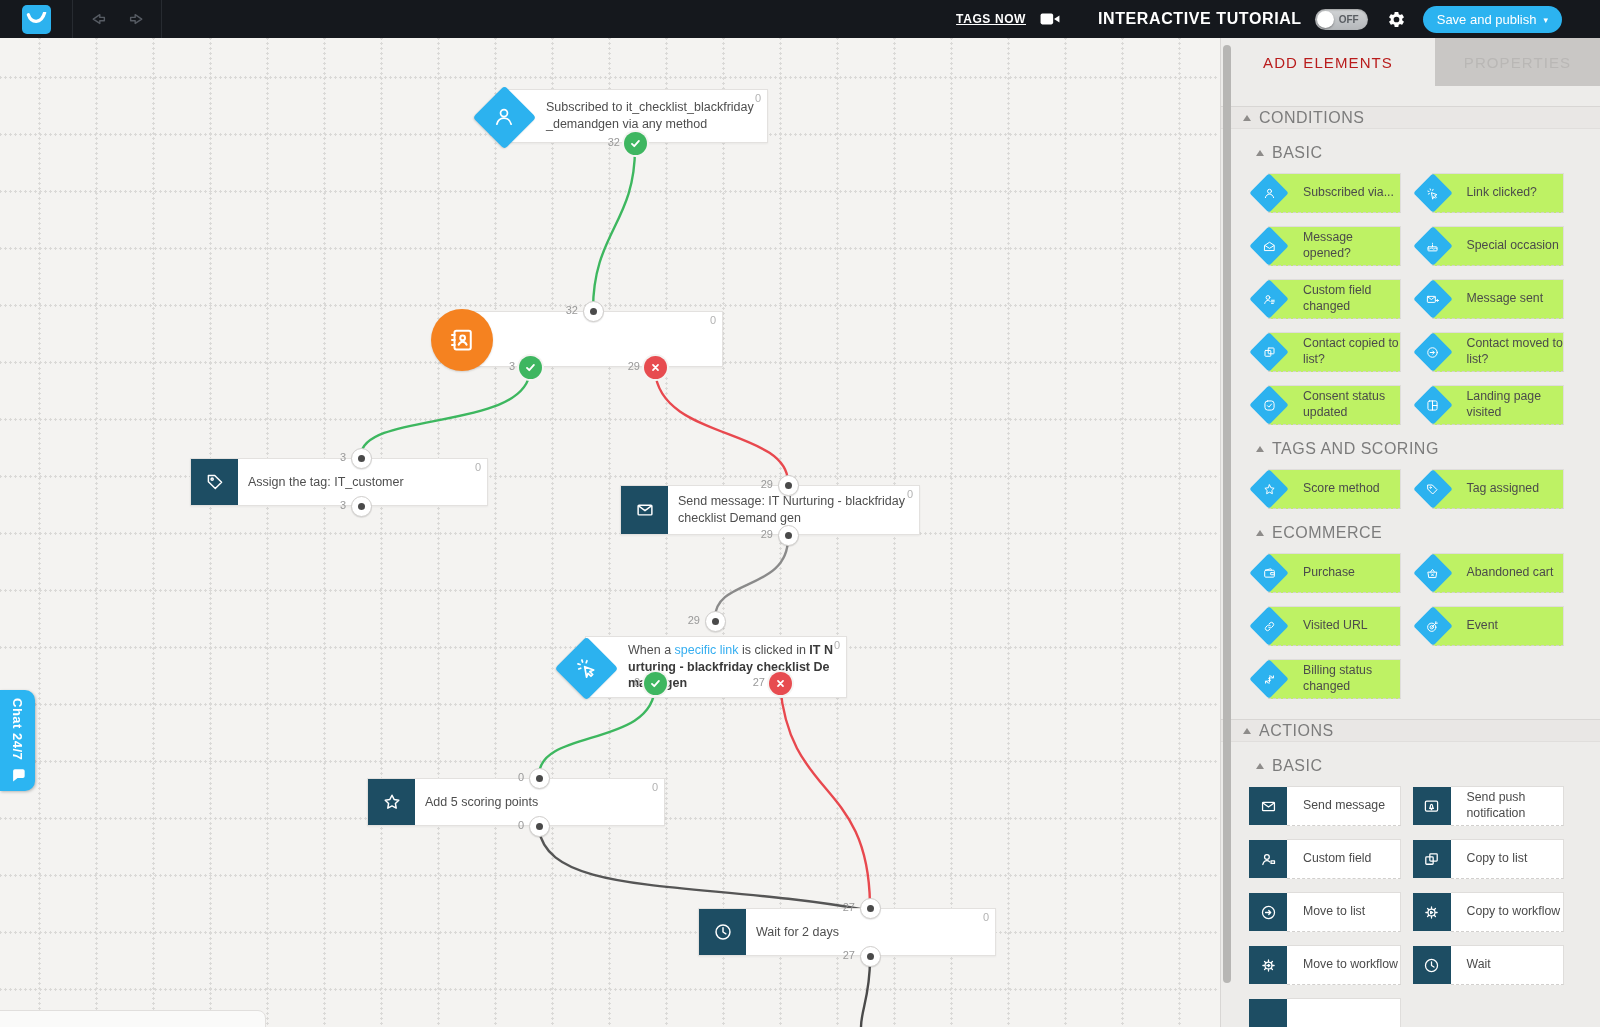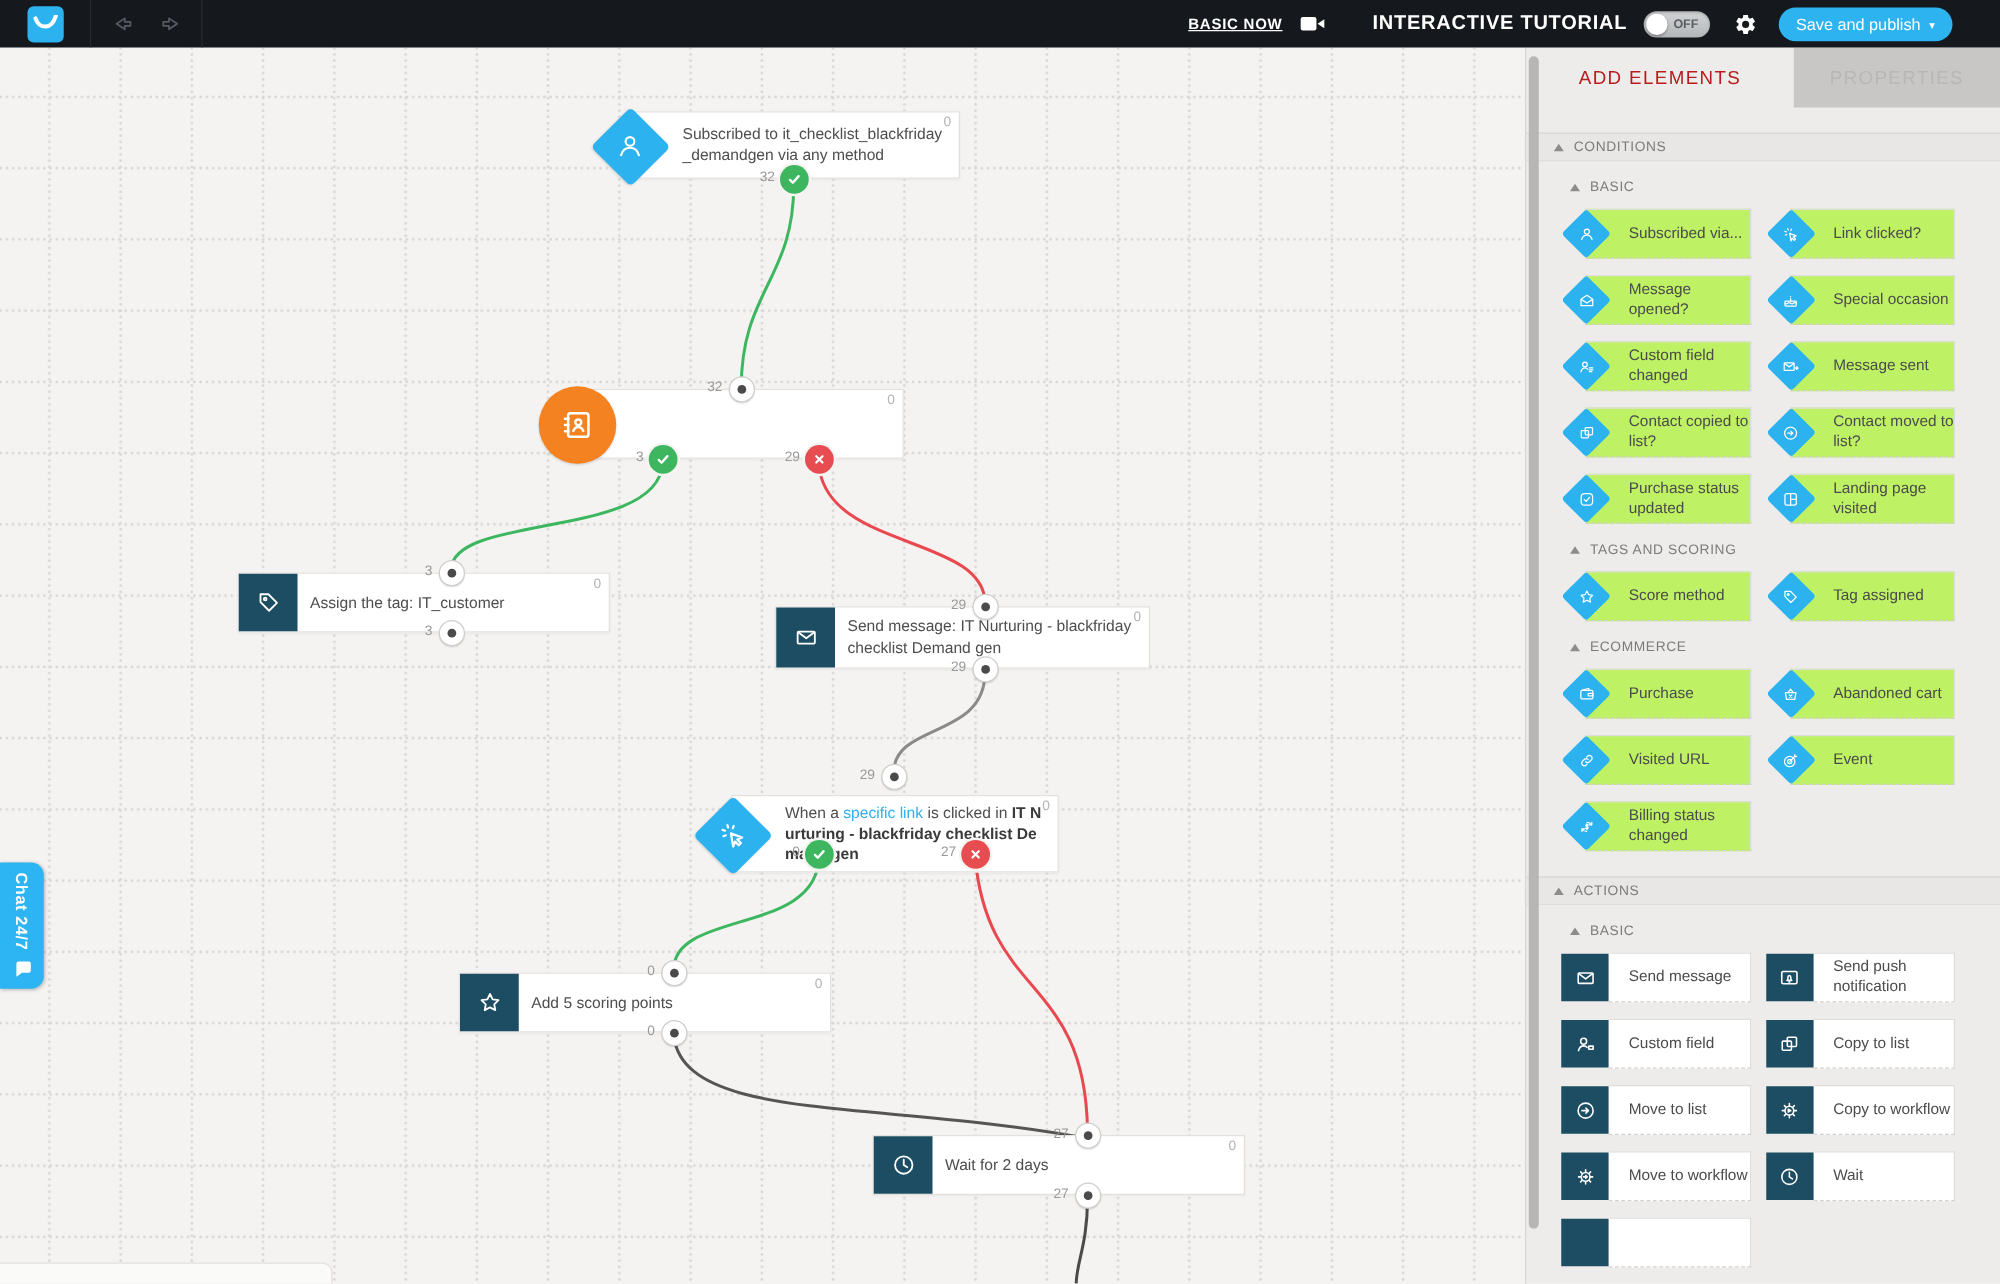--- a/index.html
+++ b/index.html
@@ -49,21 +49,21 @@
 
 .sidebar{position:absolute;left:1220px;top:38px;width:380px;height:989px;background:#edecea;border-left:1px solid #d8d6d4;overflow:hidden}
 .scroll-thumb{position:absolute;left:2px;top:7px;width:8px;height:938px;border-radius:5px;background:#b7b6b4;z-index:10;cursor:pointer}
 .tabs{display:flex;height:48px}
 .tab{display:flex;align-items:center;justify-content:center;font-size:15px;letter-spacing:1.1px;color:#b91c1c;cursor:pointer}
 .tab.active{width:214px}
 .tab.inactive{flex:1;background:#c9c7c5;color:#b9b7b5}
 .sec-band{height:23px;background:#e9e7e5;border-top:1px solid #d8d6d4;border-bottom:1px solid #e0dedc;display:flex;align-items:center;padding-left:22px;gap:8px;margin-top:20px;cursor:pointer}
 .sub-head{display:flex;align-items:center;gap:8px;padding-left:35px;margin:15px 0 11px;cursor:pointer}
 .tri{width:0;height:0;border-left:4.5px solid transparent;border-right:4.5px solid transparent;border-bottom:6px solid #8e8c8a;flex:none}
-.sec-title{font-size:11px;color:#7c7c7c;letter-spacing:.5px}
+.sec-title{font-size:16px;color:#7c7c7c;letter-spacing:.5px}
 .grid{display:grid;grid-template-columns:1fr 1fr;column-gap:12px;row-gap:13px;padding:0 36px 0 28px}
 .cond-item{position:relative;height:40px;cursor:grab}
 .cond-card{position:absolute;left:19px;top:0;right:0;bottom:0;background:#bef264;border:1px solid #dfdddb;border-bottom:1px dashed #d2d0ce;display:flex;align-items:center;padding-left:34px}
 .cond-dm{position:absolute;left:0;top:0;width:40px;height:40px;z-index:2;display:flex;align-items:center;justify-content:center}
 .cond-dm::before{content:"";position:absolute;left:6px;top:6px;width:28px;height:28px;border-radius:3px;background:#2cb2ef;transform:rotate(45deg)}
 .cond-dm svg{position:relative}
 .item-label{font-size:12.3px;color:#4b4b4b;line-height:1.28}
 .act-item{display:flex;height:40px;cursor:grab}
 .act-sq{flex:0 0 38px;height:38px;margin-top:1px;background:#1d4d63;display:flex;align-items:center;justify-content:center}
 .act-card{flex:1;background:#fff;border:1px solid #dfdddb;border-left:none;border-bottom:1px dashed #d2d0ce;display:flex;align-items:center;padding-left:16px}
@@ -84,21 +84,21 @@
       </svg>
   </button>
   <button class="tb-btn">
     <svg width="21" height="21" viewBox="0 0 24 24" fill="none" stroke="#565b63" stroke-width="1.6" stroke-linejoin="round">
         <path d="M10.5 6.5l7.5 5-7.5 5v-3.1H5.3V9.6h5.2z"></path>
       </svg>
   </button>
   <div class="tb-sep" style="margin-left:12px"></div>
 
   <div class="tb-right">
-    <a class="watch">BASIC NOW</a>
+    <a class="watch">TAGS NOW</a>
     <span class="cam">
       <svg width="22" height="18" viewBox="0 0 24 20" fill="#fff">
           <rect x="1.5" y="4" width="14" height="12" rx="2"></rect>
           <path d="M16.5 10l6-4v8l-6-4z"></path>
         </svg>
     </span>
     <span class="tt-label">INTERACTIVE TUTORIAL</span>
     <div class="toggle">
       <span class="knob"></span>
       <span class="toggle-label">OFF</span>
@@ -360,21 +360,21 @@
           </div>
           <div class="cond-dm">
             <svg width="15" height="15" viewBox="0 0 24 24" fill="none" stroke="#fff" stroke-width="1.6" stroke-linecap="round" stroke-linejoin="round">
               <circle cx="12" cy="12" r="7.6"></circle>
               <path d="M8.3 12h6.4m-2.4-2.5l2.5 2.5-2.5 2.5"></path>
             </svg>
           </div>
         </div>
         <div class="cond-item">
           <div class="cond-card">
-            <span class="item-label">Purchase status updated</span>
+            <span class="item-label">Consent status updated</span>
           </div>
           <div class="cond-dm">
             <svg width="15" height="15" viewBox="0 0 24 24" fill="none" stroke="#fff" stroke-width="1.6" stroke-linecap="round" stroke-linejoin="round">
               <rect x="4.7" y="4.7" width="14.6" height="14.6" rx="4.4"></rect>
               <path d="M8.7 12.3l2.3 2.3 4.3-5"></path>
             </svg>
           </div>
         </div>
         <div class="cond-item">
           <div class="cond-card">

